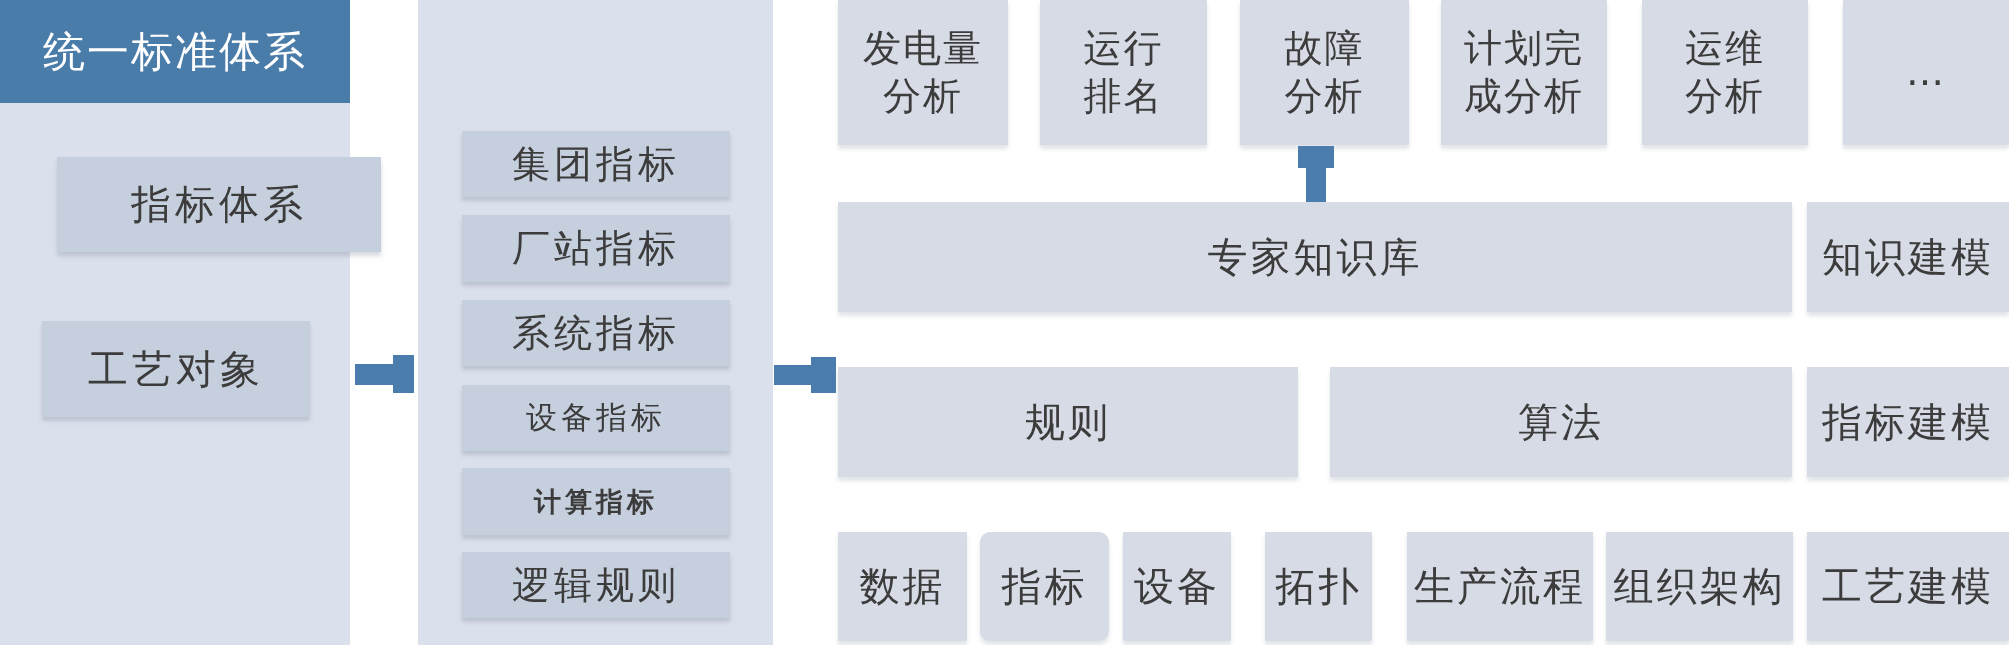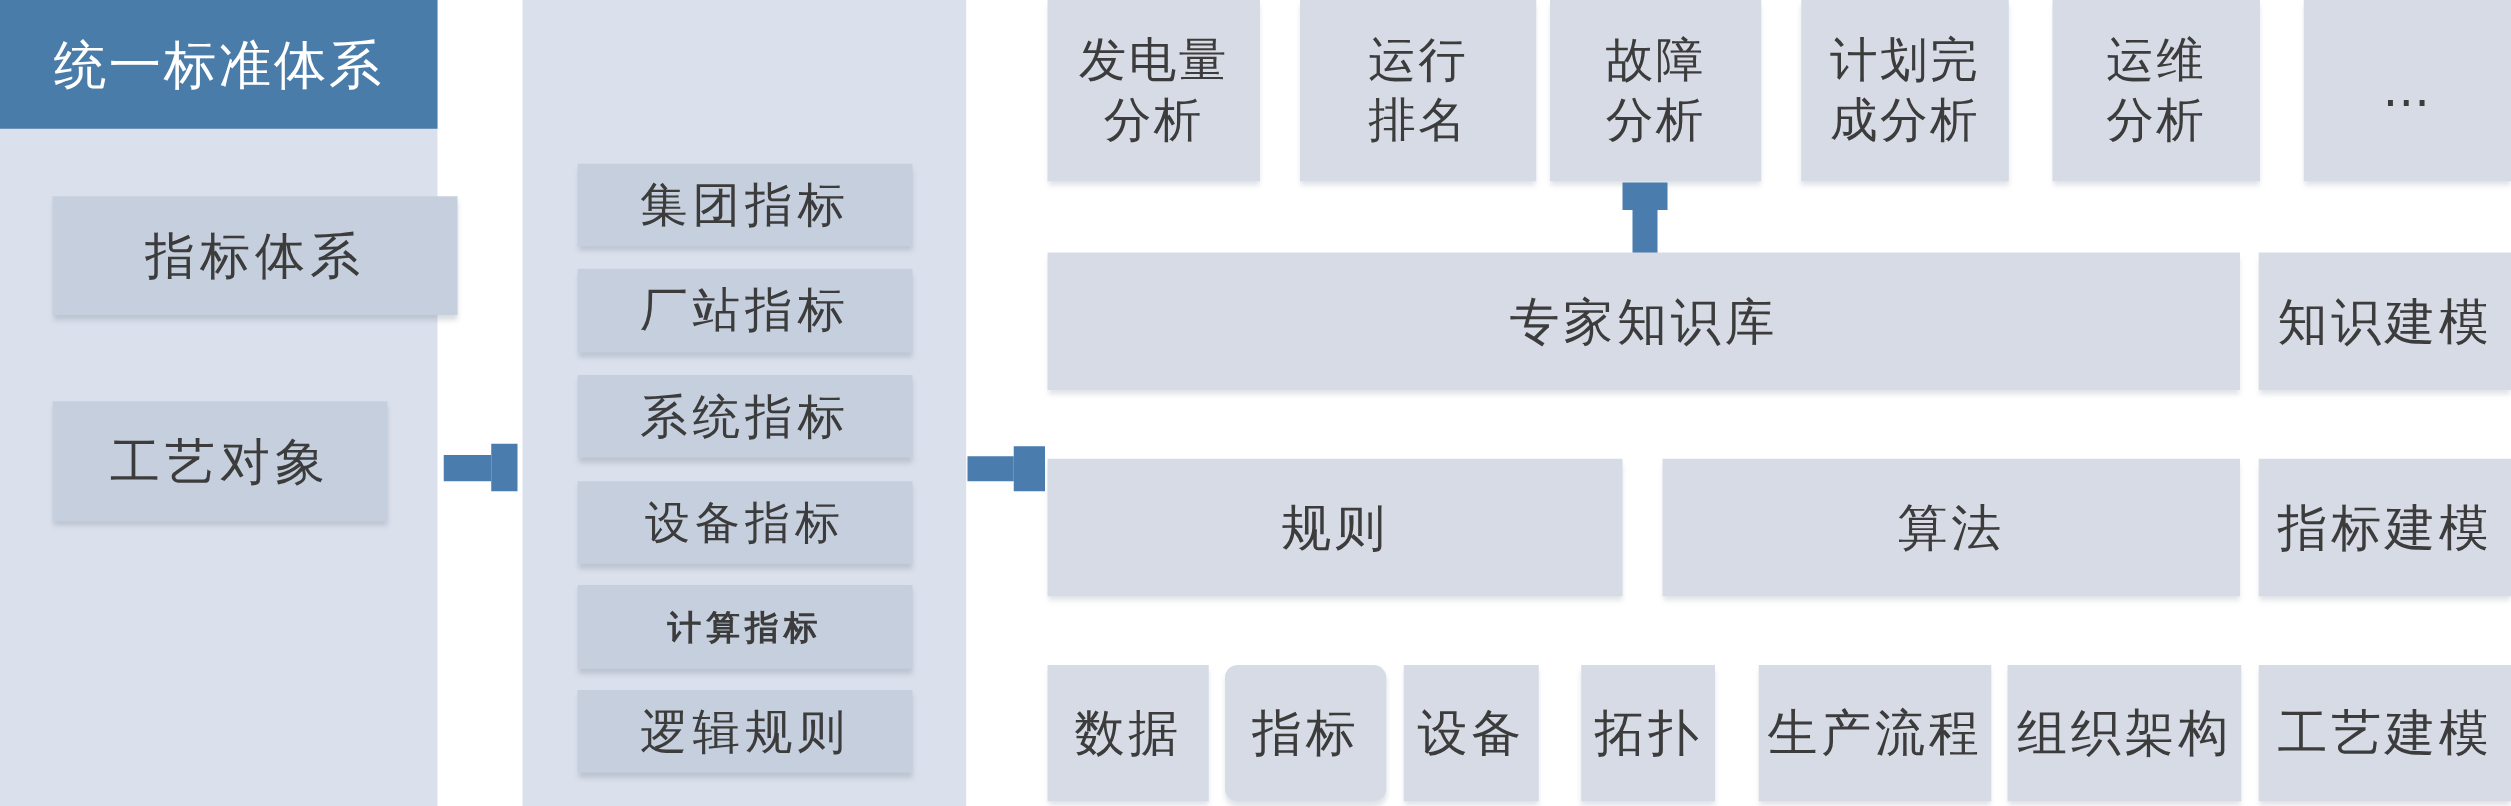--- a/index.html
+++ b/index.html
@@ -40,21 +40,21 @@
 </style>
 </head>
 <body>
 
 <div id="stage">
 
   <div class="abs panel-bg" style="left:0;top:0;width:350px;height:645px;"></div>
   <div class="abs panel-header" style="left:0;top:0;width:350px;height:103px;">
     <span>统一标准体系</span>
   </div>
-  <div class="abs panel-item" style="left:42px;top:157px;width:324px;height:95px;">
+  <div class="abs panel-item" style="left:57px;top:157px;width:324px;height:95px;">
     <span>指标体系</span>
   </div>
   <div class="abs panel-item" style="left:42px;top:321px;width:268px;height:96px;">
     <span>工艺对象</span>
   </div>
 
   <div class="abs" style="left:355px;top:355px;width:60px;height:38px;">
     <div class="abs arrow-part" style="left:0;top:9px;width:38px;height:21px;"></div>
     <div class="abs arrow-part" style="left:38px;top:0;width:21px;height:38px;"></div>
   </div>
@@ -62,40 +62,40 @@
   <div class="abs panel-bg" style="left:418px;top:0;width:355px;height:645px;"></div>
   <div class="abs panel-item" style="left:462px;top:131px;width:268px;height:66px;font-size:38px;">
     <span>集团指标</span>
   </div>
   <div class="abs panel-item" style="left:462px;top:215px;width:268px;height:67px;font-size:38px;">
     <span>厂站指标</span>
   </div>
   <div class="abs panel-item" style="left:462px;top:300px;width:268px;height:66px;font-size:38px;">
     <span>系统指标</span>
   </div>
-  <div class="abs panel-item" style="left:462px;top:385px;width:268px;height:66px;font-size:36px;">
+  <div class="abs panel-item" style="left:462px;top:385px;width:268px;height:66px;font-size:31px;">
     <span>设备指标</span>
   </div>
   <div class="abs panel-item" style="left:462px;top:468px;width:268px;height:67px;font-size:27px;font-weight:bold;">
     <span>计算指标</span>
   </div>
   <div class="abs panel-item" style="left:462px;top:552px;width:268px;height:66px;font-size:38px;">
     <span>逻辑规则</span>
   </div>
 
   <div class="abs" style="left:774px;top:357px;width:62px;height:36px;">
     <div class="abs arrow-part" style="left:0;top:8px;width:37px;height:20px;"></div>
     <div class="abs arrow-part" style="left:37px;top:0;width:25px;height:36px;"></div>
   </div>
 
   <div class="abs gbox two-line" style="left:838px;top:0;width:170px;height:145px;">
     <span>发电量</span>
     <span>分析</span>
   </div>
-  <div class="abs gbox two-line" style="left:1040px;top:0;width:189px;height:145px;">
+  <div class="abs gbox two-line" style="left:1040px;top:0;width:167px;height:145px;">
     <span>运行</span>
     <span>排名</span>
   </div>
   <div class="abs gbox two-line" style="left:1240px;top:0;width:169px;height:145px;">
     <span>故障</span>
     <span>分析</span>
   </div>
   <div class="abs gbox two-line" style="left:1441px;top:0;width:166px;height:145px;">
     <span>计划完</span>
     <span>成分析</span>

